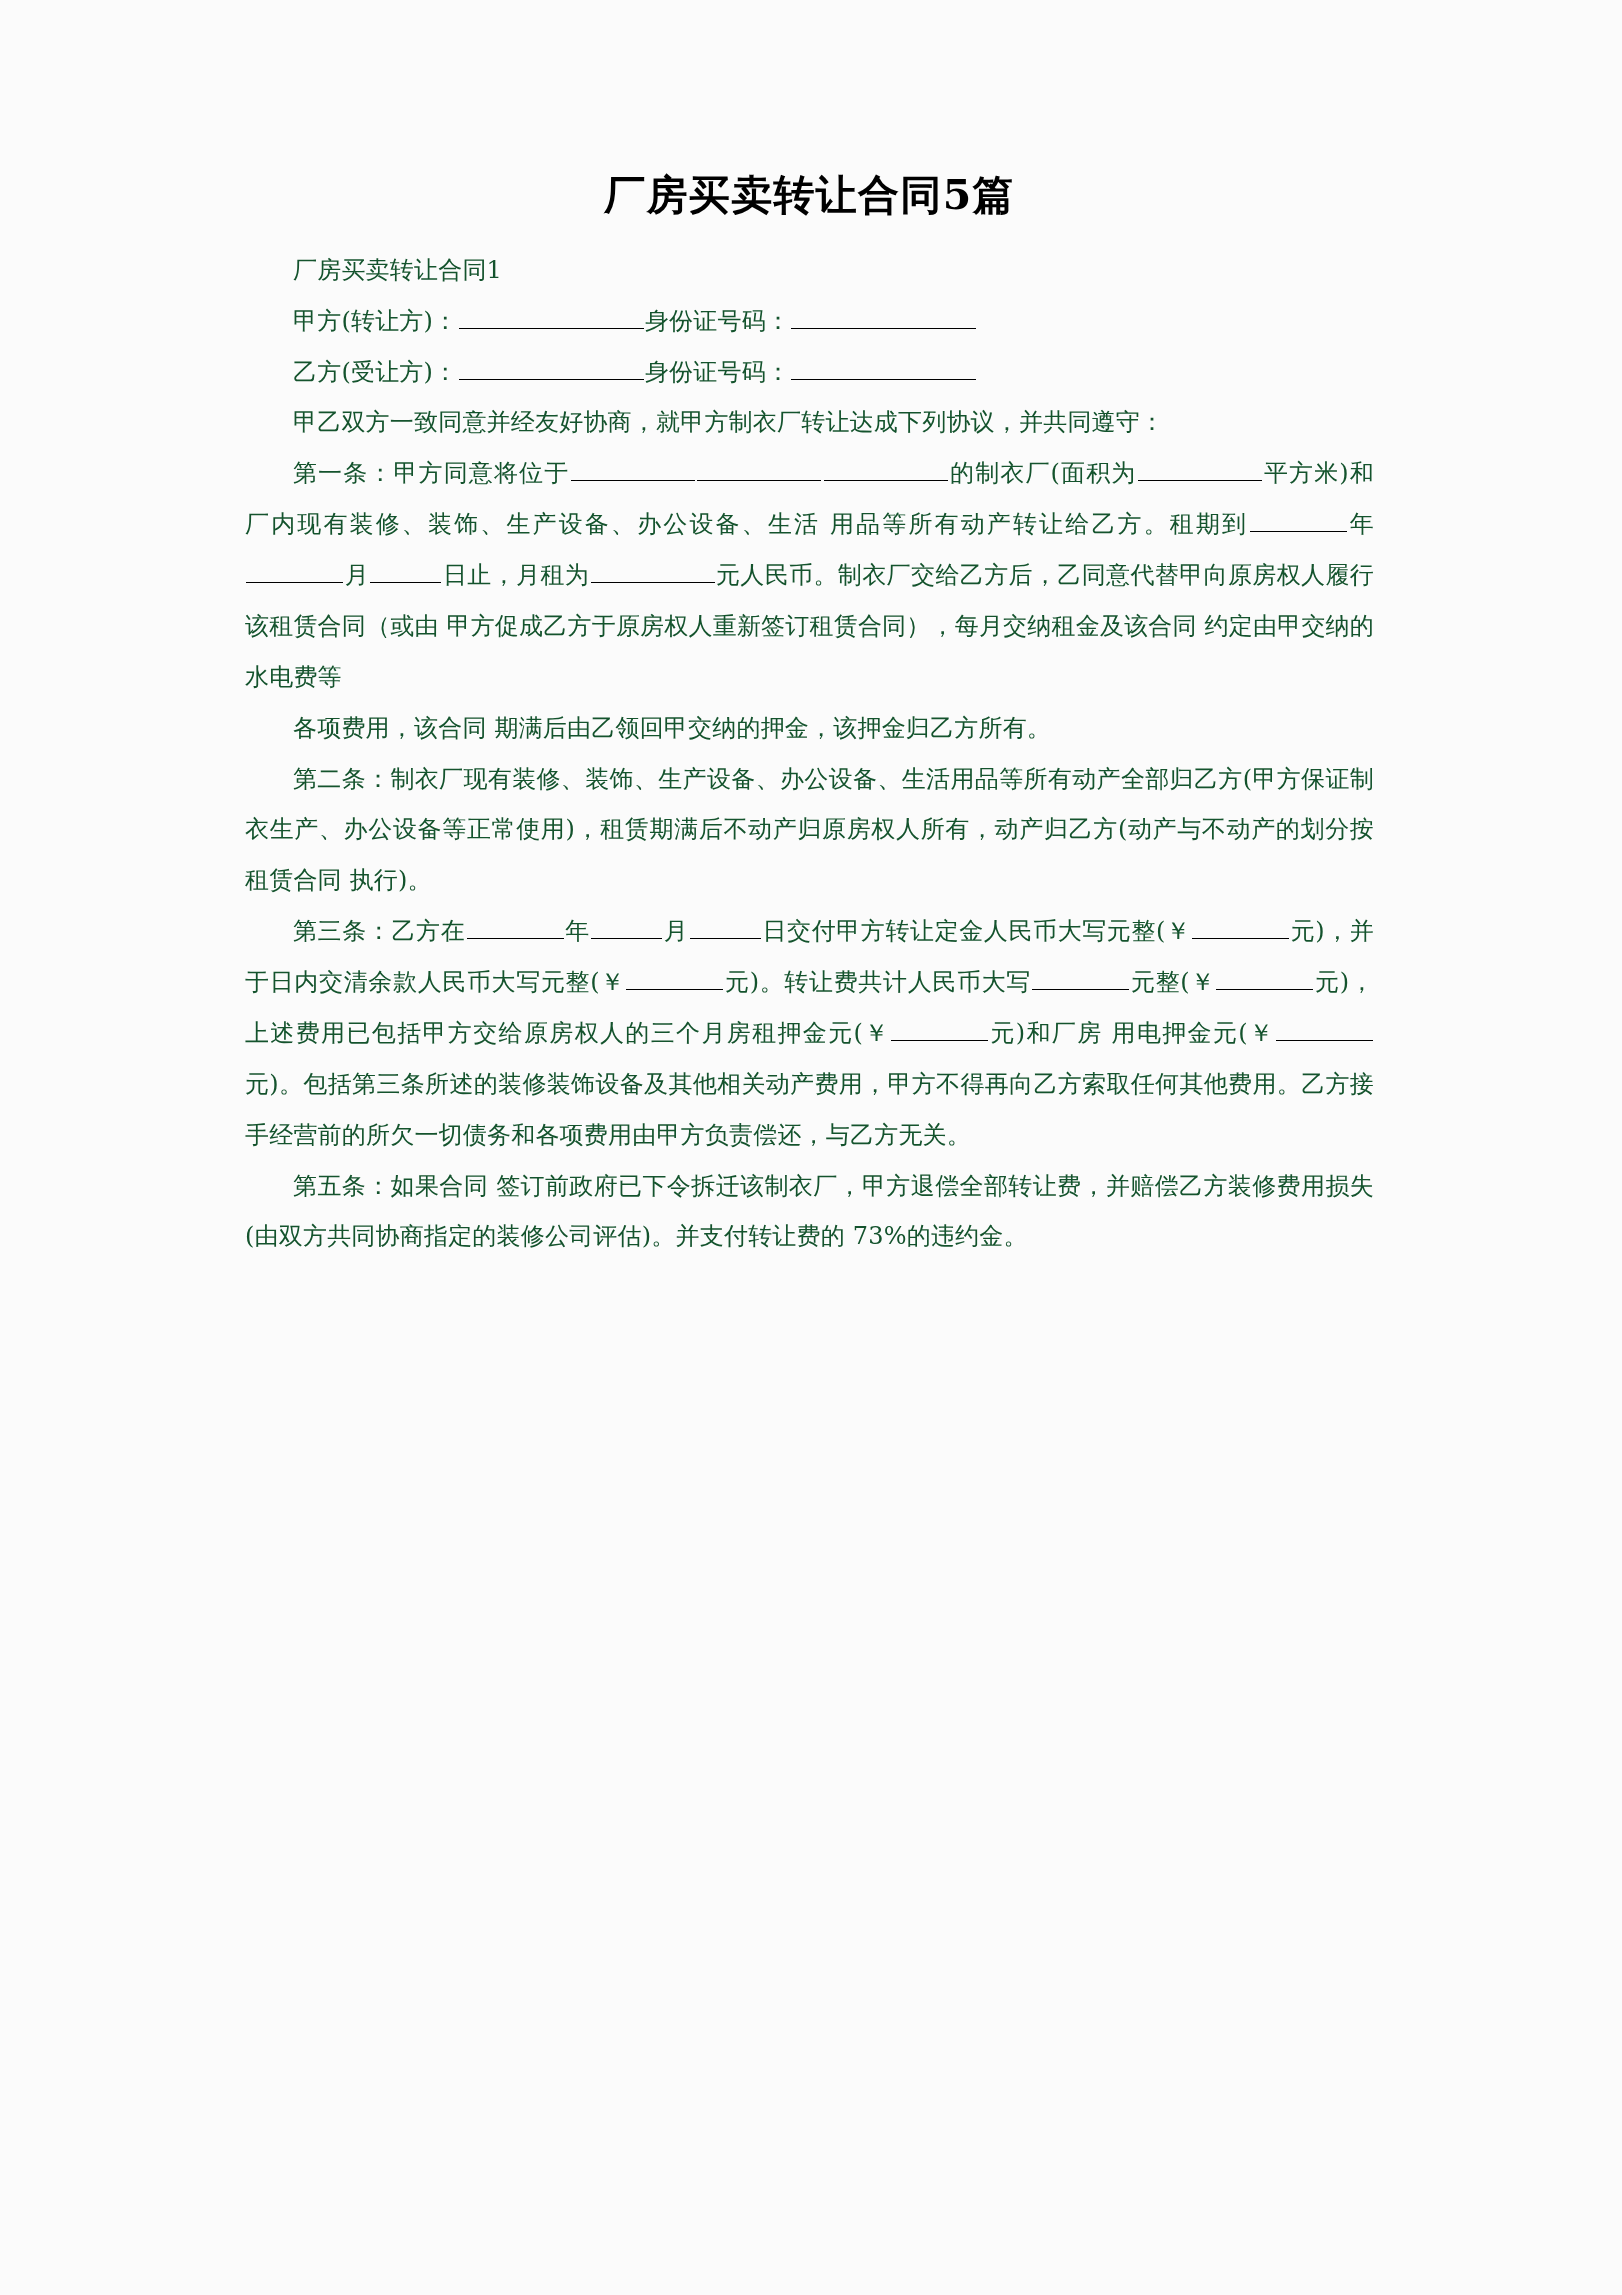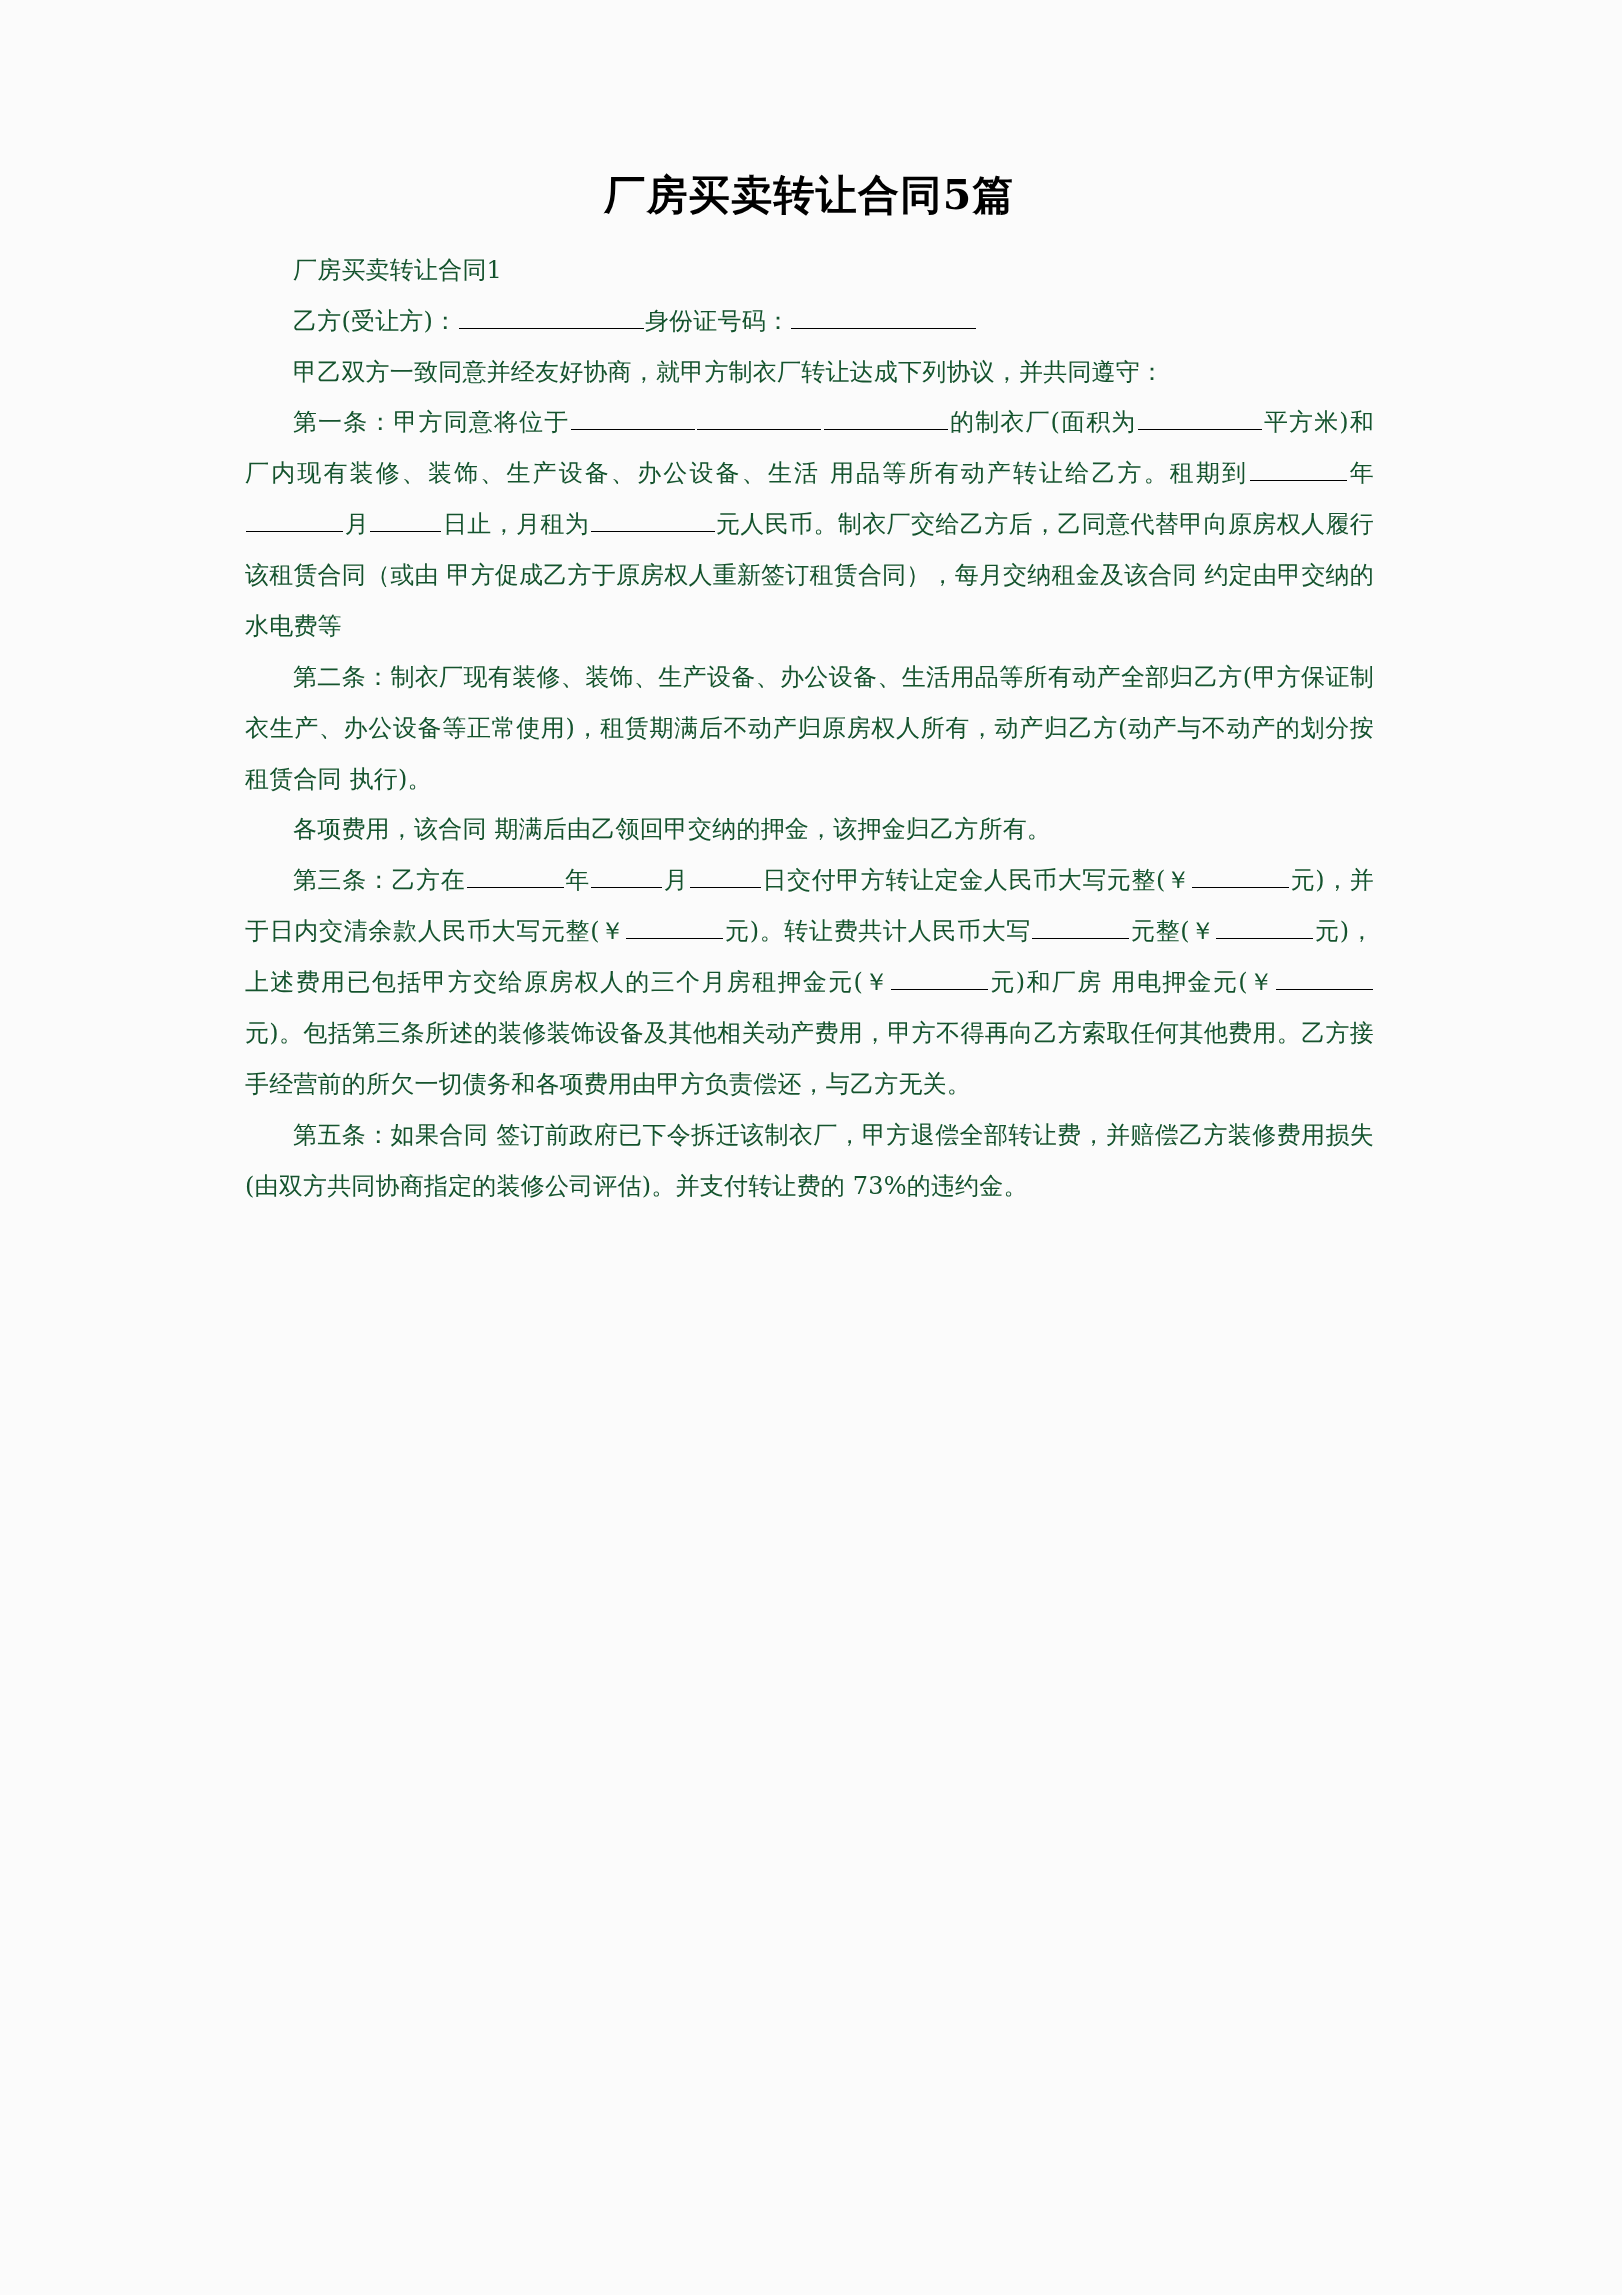--- a/index.html
+++ b/index.html
@@ -61,30 +61,31 @@
 </head>
 <body>
 
 <div class="page">
   <div class="content">
 
     <h1 class="doc-title">厂房买卖转让合同5篇</h1>
 
     <p class="para indent">厂房买卖转让合同1</p>
 
+    <p class="para indent"><span>甲方(转让方)：</span><span class="blank b-xxl"></span><span>身份证号码：</span><span class="blank b-xxl"></span></p>
 
     <p class="para indent"><span>乙方(受让方)：</span><span class="blank b-xxl"></span><span>身份证号码：</span><span class="blank b-xxl"></span></p>
 
     <p class="para indent">甲乙双方一致同意并经友好协商，就甲方制衣厂转让达成下列协议，并共同遵守：</p>
 
     <p class="para indent"><span>第一条：</span><span>甲方同意将位于</span><span class="blank b-lg"></span><span class="blank b-lg"></span><span class="blank b-lg"></span><span>的制衣厂(面积为</span><span class="blank b-lg"></span><span>平方米)和厂内现有装修、装饰、生产设备、办公设备、生活 用品等所有动产转让给乙方。租期到</span><span class="blank b-md"></span><span>年</span><span class="blank b-md"></span><span>月</span><span class="blank b-sm"></span><span>日止，月租为</span><span class="blank b-lg"></span><span>元人民币。制衣厂交给乙方后，乙同意代替甲向原房权人履行该租赁合同（或由 甲方促成乙方于原房权人重新签订租赁合同），每月交纳租金及该合同 约定由甲交纳的水电费等</span></p>
 
+    <p class="para indent">各项费用，该合同 期满后由乙领回甲交纳的押金，该押金归乙方所有。</p>
+
     <p class="para indent"><span>第二条：</span><span>制衣厂现有装修、装饰、生产设备、办公设备、生活用品等所有动产全部归乙方(甲方保证制衣生产、办公设备等正常使用)，租赁期满后不动产归原房权人所有，动产归乙方(动产与不动产的划分按租赁合同 执行)。</span></p>
-
-    <p class="para indent">各项费用，该合同 期满后由乙领回甲交纳的押金，该押金归乙方所有。</p>
 
     <p class="para indent"><span>第三条：</span><span>乙方在</span><span class="blank b-md"></span><span>年</span><span class="blank b-sm"></span><span>月</span><span class="blank b-sm"></span><span>日交付甲方转让定金人民币大写元整(￥</span><span class="blank b-md"></span><span>元)，并于日内交清余款人民币大写元整(￥</span><span class="blank b-md"></span><span>元)。转让费共计人民币大写</span><span class="blank b-md"></span><span>元整(￥</span><span class="blank b-md"></span><span>元)，上述费用已包括甲方交给原房权人的三个月房租押金元(￥</span><span class="blank b-md"></span><span>元)和厂房 用电押金元(￥</span><span class="blank b-md"></span><span>元)。包括第三条所述的装修装饰设备及其他相关动产费用，甲方不得再向乙方索取任何其他费用。乙方接手经营前的所欠一切债务和各项费用由甲方负责偿还，与乙方无关。</span></p>
 
 
     <p class="para indent"><span>第五条：</span><span>如果合同 签订前政府已下令拆迁该制衣厂，甲方退偿全部转让费，并赔偿乙方装修费用损失(由双方共同协商指定的装修公司评估)。并支付转让费的 73%的违约金。</span></p>
 
   </div>
 </div>
 
 

